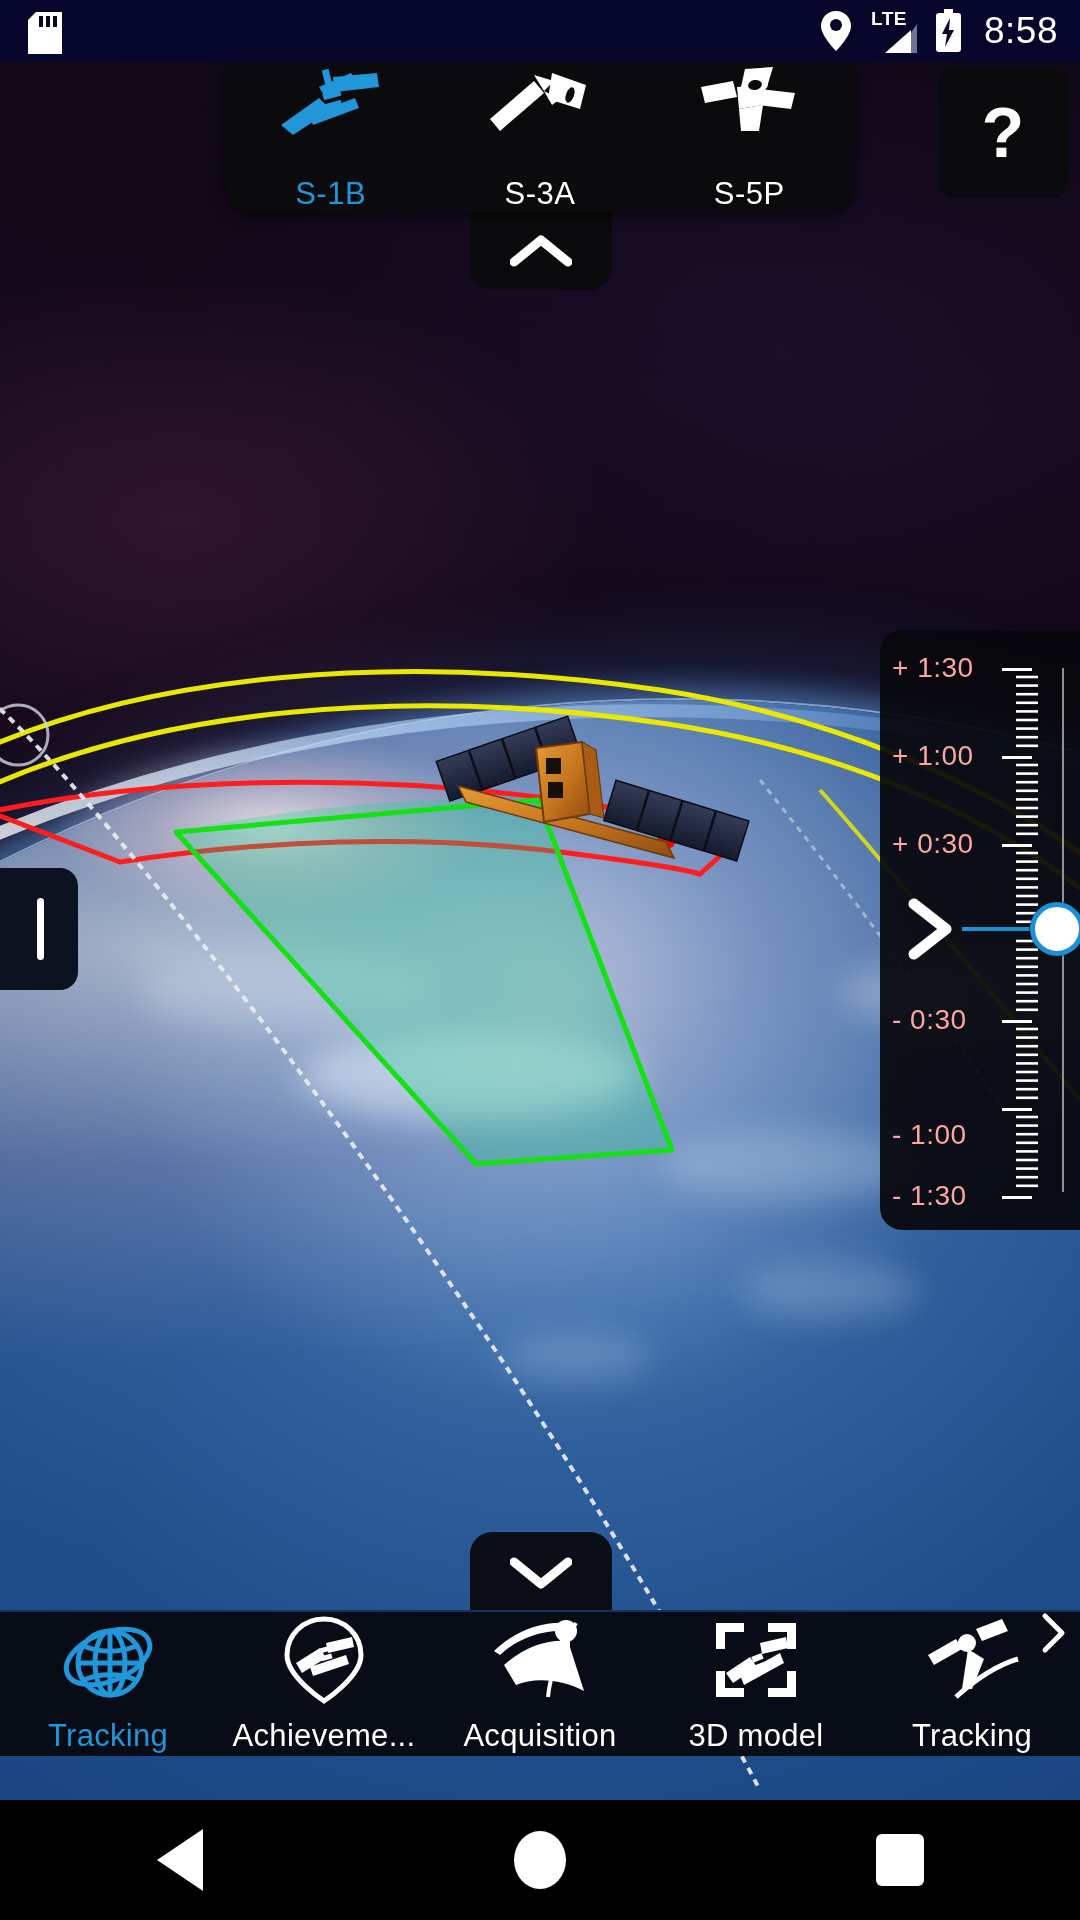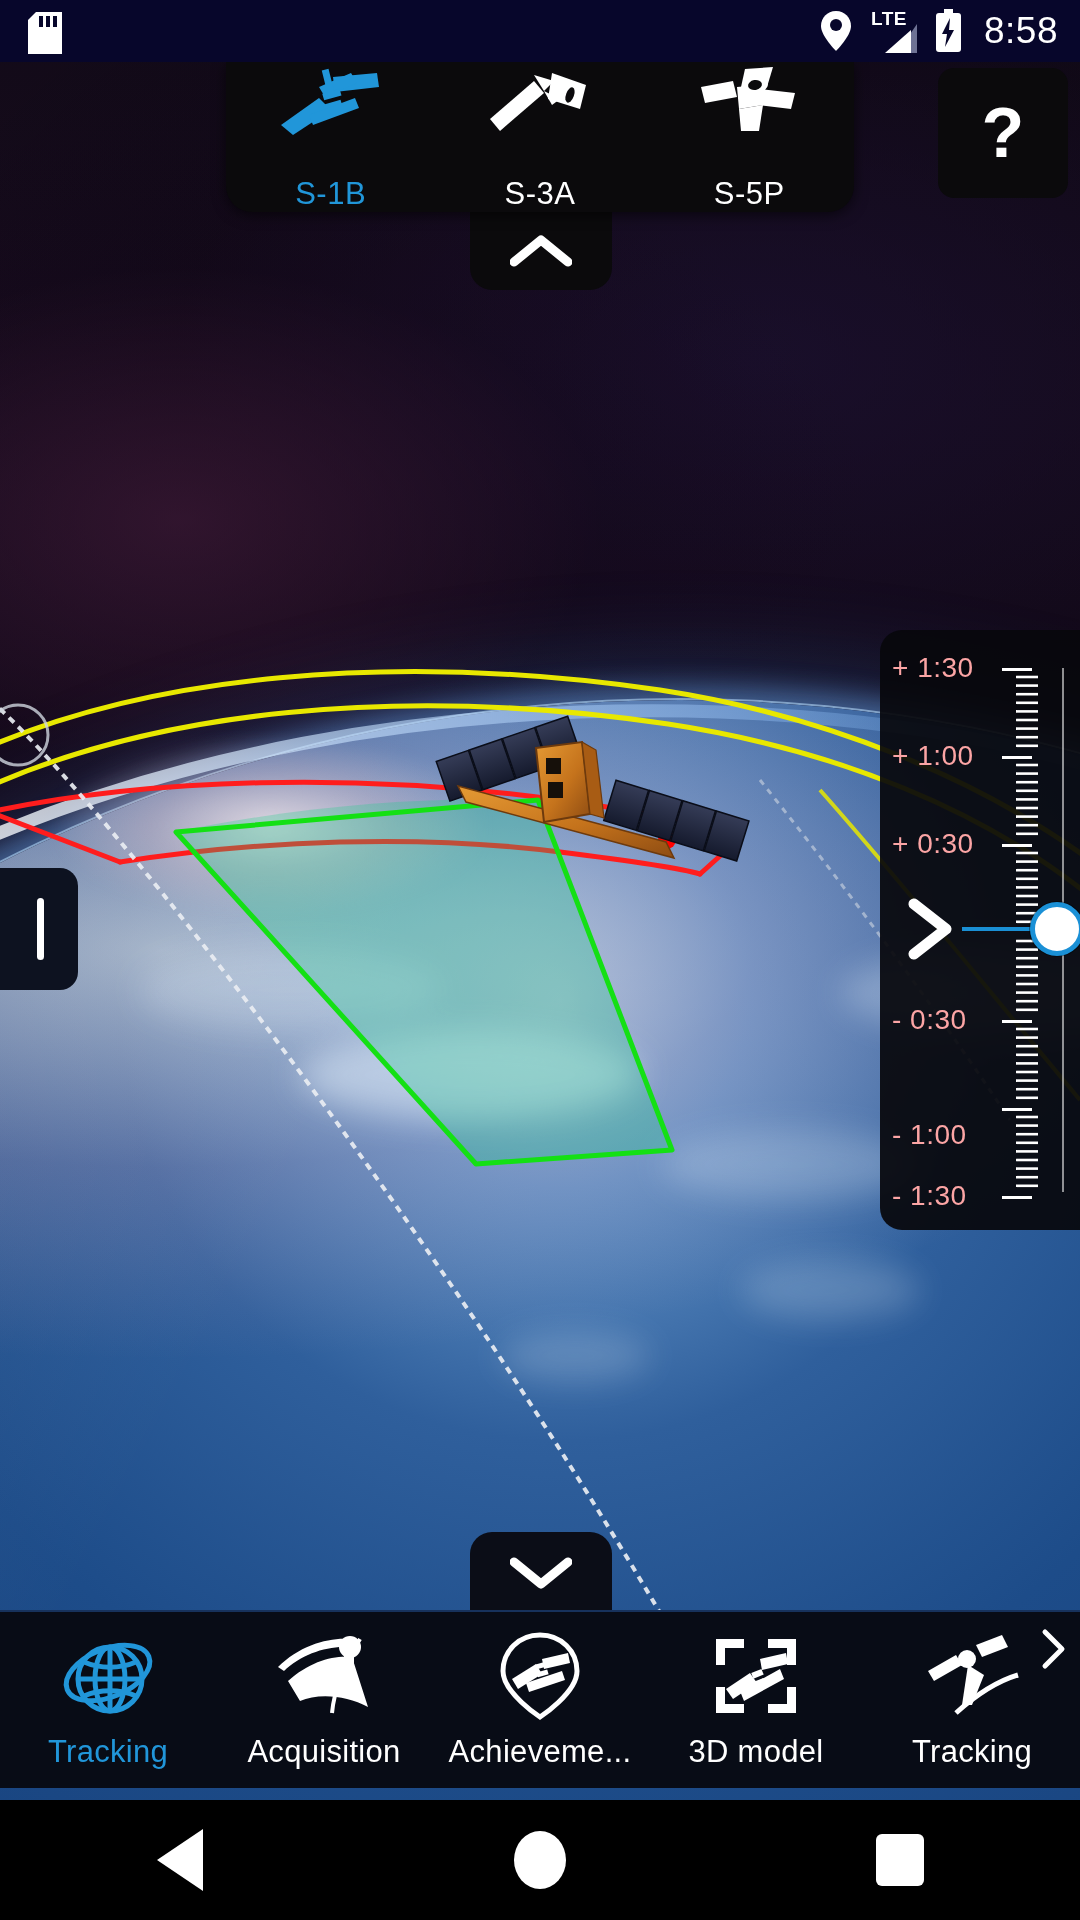--- a/index.html
+++ b/index.html
@@ -157,21 +157,21 @@
     border-radius:50%; background:#fff; border:5px solid #1a90d6;
     box-shadow:0 0 0 1px rgba(0,0,0,0.4);
     cursor:pointer;
   }
   #cursor-chev{
     position:absolute; left:22px; top:268px; width:60px; height:62px;
   }
 
   
   #bottomnav{
-    position:absolute; left:0; top:1610px; width:1080px; height:178px;
+    position:absolute; left:0; top:1610px; width:1080px; height:146px;
     background:#080c16; z-index:45;
     display:flex; align-items:center;
     border-top:2px solid #17325c;
   }
   .nav-item{
     flex:1; height:190px; display:flex; flex-direction:column;
     align-items:center; justify-content:center; gap:12px; cursor:pointer;
     position:relative;
   }
   .nav-glyph{ width:104px; height:92px; display:flex; align-items:center; justify-content:center; }
@@ -487,46 +487,46 @@
             <ellipse cx="50" cy="42" rx="44" ry="24" transform="rotate(-22 50 42)"></ellipse>
           </g>
         </svg>
       </div>
       <div class="nav-label">Tracking</div>
     </div>
 
     <div class="nav-item">
       <div class="nav-glyph">
         <svg width="100" height="90" viewBox="0 0 100 90">
-          <g fill="#fff">
-            <path d="M4 36 C26 14 56 6 76 8 L72 16 C52 15 26 24 10 40 Z"></path>
-            <path d="M14 50 C36 30 60 24 78 26 L94 76 C72 64 44 62 26 70 Z"></path>
-            <circle cx="76" cy="16" r="11"></circle>
-            <rect x="70" y="24" width="10" height="22"></rect>
-          </g>
-          <path d="M86 8 C70 34 60 60 58 82" fill="none" stroke="#fff" stroke-width="4"></path>
-        </svg>
-      </div>
-      <div class="nav-label">Acquisition</div>
-    </div>
-
-    <div class="nav-item">
-      <div class="nav-glyph">
-        <svg width="100" height="90" viewBox="0 0 100 90">
           <path d="M50 4 C29 4 13 20 13 40 C13 62 50 86 50 86 C50 86 87 62 87 40 C87 20 71 4 50 4 Z" fill="none" stroke="#fff" stroke-width="5"></path>
           <g fill="#fff">
             <polygon points="22,48 46,33 52,43 28,58"></polygon>
             <polygon points="52,28 78,22 80,32 54,38"></polygon>
             <rect x="46" y="32" width="11" height="5" transform="rotate(-16 51 34)"></rect>
             <rect x="47" y="40" width="11" height="5" transform="rotate(-16 52 42)"></rect>
             <polygon points="36,52 72,40 75,49 39,61"></polygon>
           </g>
         </svg>
       </div>
       <div class="nav-label">Achieveme...</div>
+    </div>
+
+    <div class="nav-item">
+      <div class="nav-glyph">
+        <svg width="100" height="90" viewBox="0 0 100 90">
+          <g fill="#fff">
+            <path d="M4 36 C26 14 56 6 76 8 L72 16 C52 15 26 24 10 40 Z"></path>
+            <path d="M14 50 C36 30 60 24 78 26 L94 76 C72 64 44 62 26 70 Z"></path>
+            <circle cx="76" cy="16" r="11"></circle>
+            <rect x="70" y="24" width="10" height="22"></rect>
+          </g>
+          <path d="M86 8 C70 34 60 60 58 82" fill="none" stroke="#fff" stroke-width="4"></path>
+        </svg>
+      </div>
+      <div class="nav-label">Acquisition</div>
     </div>
 
     <div class="nav-item">
       <div class="nav-glyph">
         <svg width="100" height="90" viewBox="0 0 100 90">
           <g fill="#fff">
             <rect x="10" y="8" width="28" height="9"></rect> 
               <rect x="10" y="8" width="9" height="26"></rect>
             <rect x="62" y="8" width="28" height="9"></rect> 
               <rect x="81" y="8" width="9" height="26"></rect>

